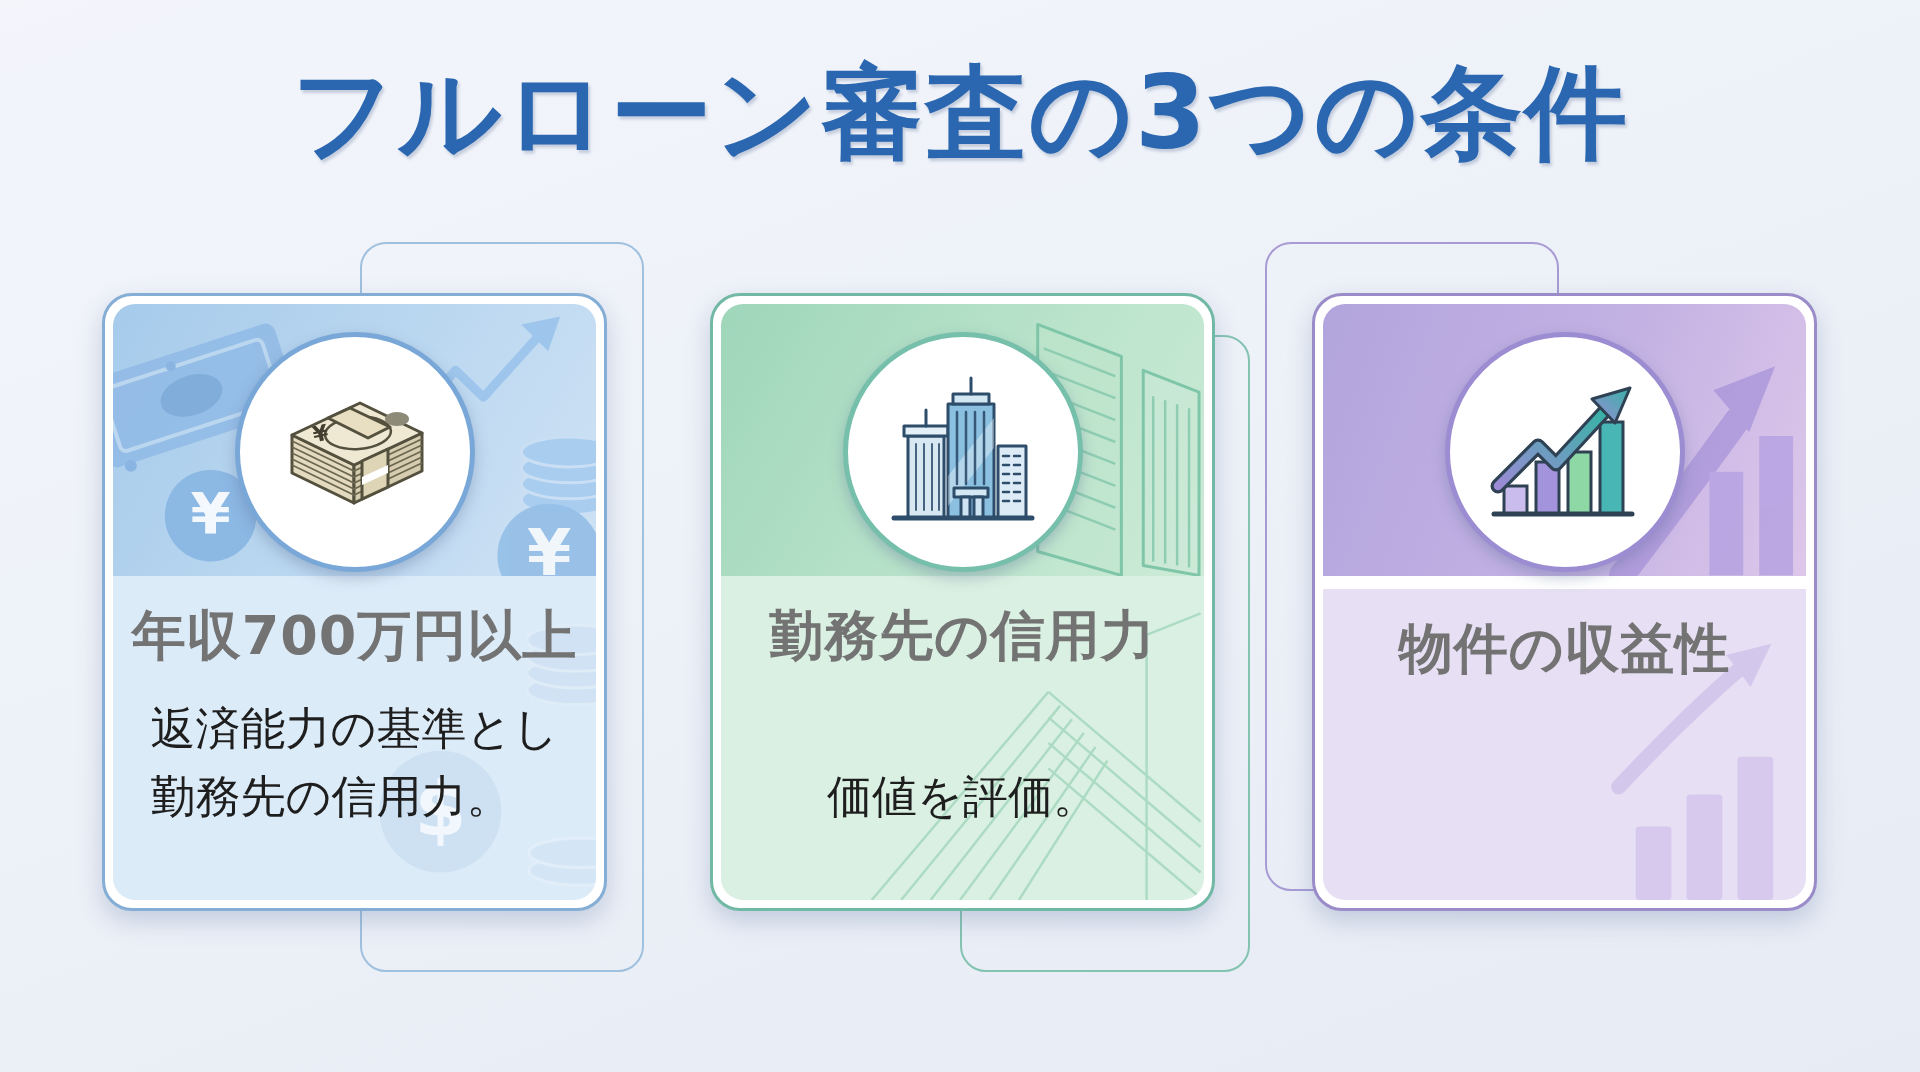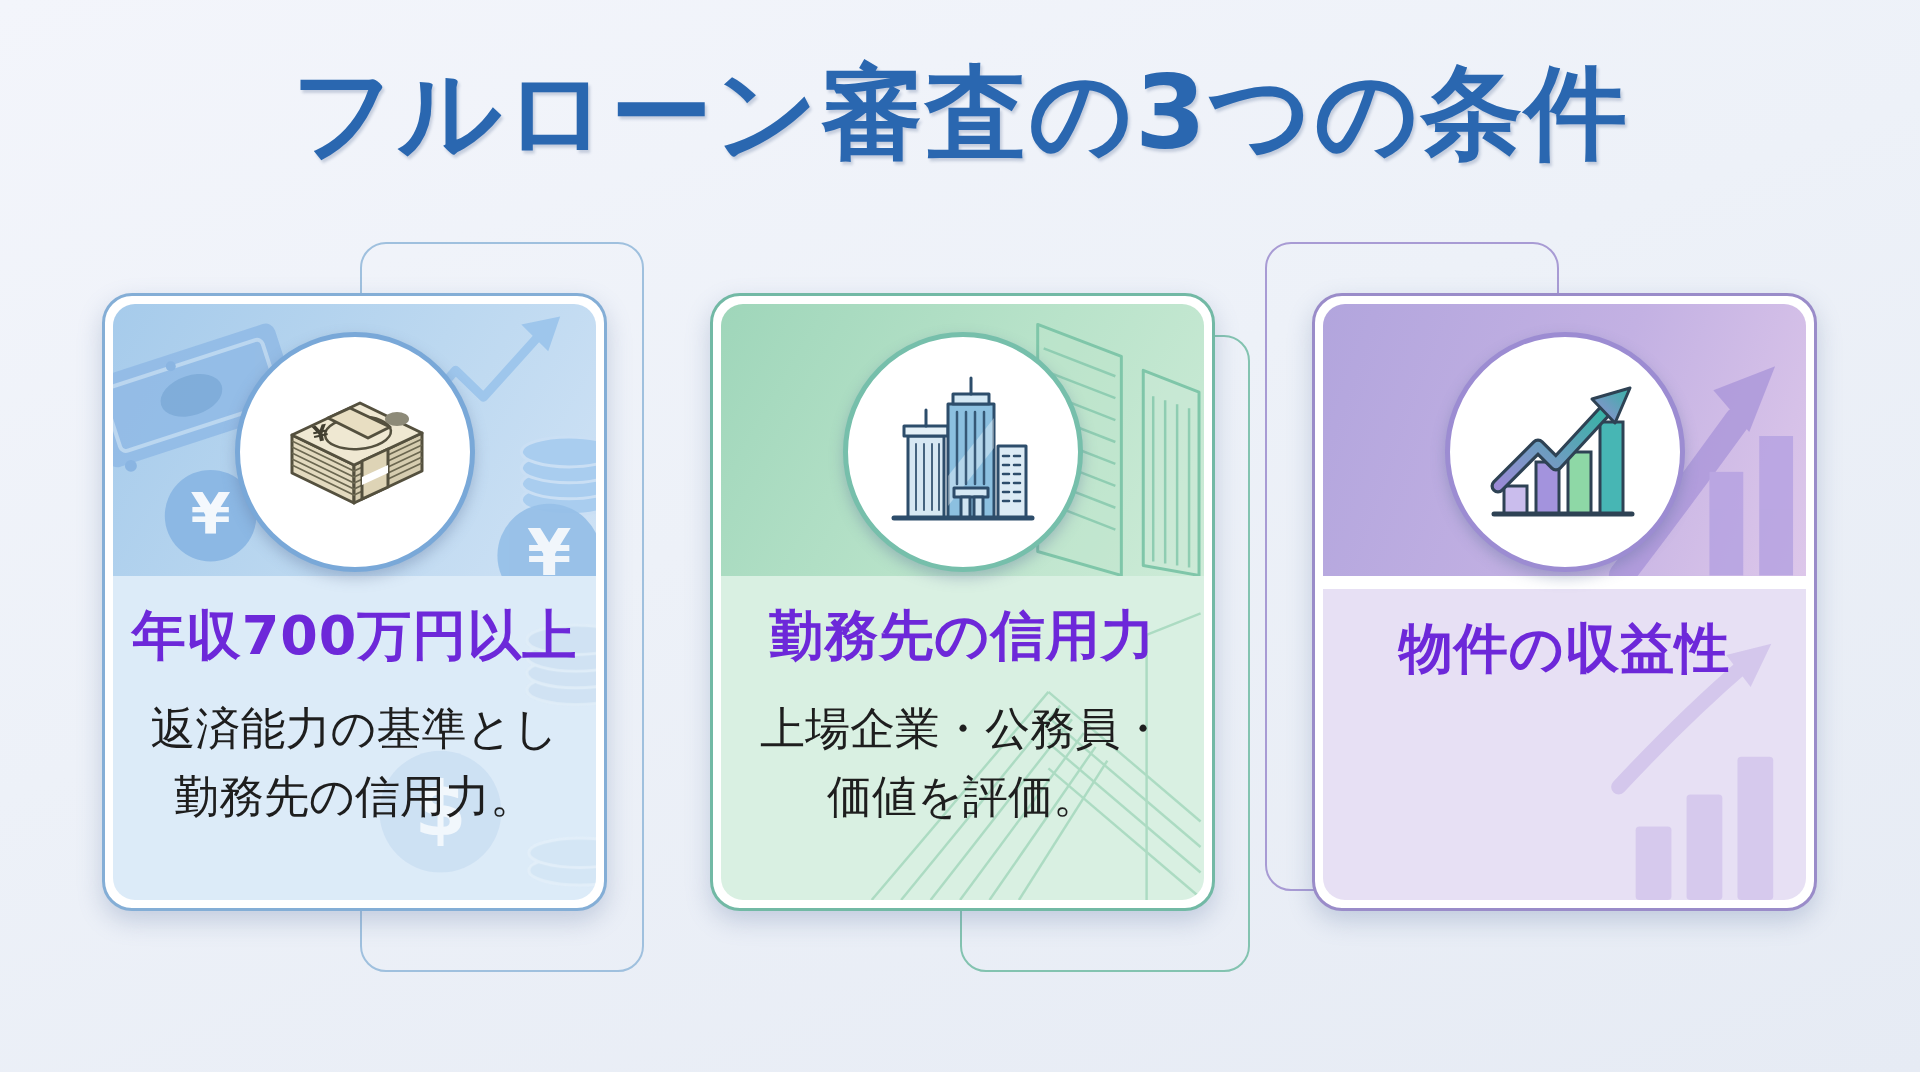--- a/index.html
+++ b/index.html
@@ -31,22 +31,22 @@
   .card-inner{position:relative;width:100%;height:100%;border-radius:22px;overflow:hidden;display:flex;flex-direction:column;}
   .card-top{position:relative;height:272px;overflow:hidden;}
   .c1 .card-top{background:linear-gradient(120deg,#a6cbeb 0%,#bcd8f0 55%,#cfe2f5 100%);}
   .c2 .card-top{background:linear-gradient(120deg,#9fd6ba 0%,#b9e3ca 55%,#cdebd7 100%);}
   .c3 .card-top{background:linear-gradient(110deg,#b2a5dd 0%,#c3b1e3 55%,#ddc7ea 100%);}
   .card-bottom{position:relative;flex:1;overflow:hidden;display:flex;flex-direction:column;align-items:center;padding-top:24px;}
   .c1 .card-bottom{background:#dcebf8;}
   .c2 .card-bottom{background:#d9f0e2;}
   .c3 .card-bottom{background:#e7e0f4;margin-top:13px;}
   .deco{position:absolute;left:0;top:0;width:100%;height:100%;display:block;}
-  .card-title{margin:0;font-size:54px;font-weight:800;color:#6d28d9;letter-spacing:1px;z-index:1;}
-  .card-desc{margin:22px 0 0 0;font-size:45px;font-weight:500;color:#1e1e1e;line-height:1.52;text-align:center;z-index:1;}
+  .card-title{margin:0;font-size:54px;font-weight:800;color:#737373;letter-spacing:1px;z-index:1;}
+  .card-desc{margin:22px 0 0 0;font-size:45px;font-weight:500;color:#1e1e1e;line-height:1.52;z-index:1;}
   .icon-circle{
     position:absolute;left:50%;transform:translateX(-50%);top:36px;
     width:240px;height:240px;border-radius:50%;background:#ffffff;box-sizing:border-box;
     display:flex;align-items:center;justify-content:center;
     box-shadow:0 6px 14px rgba(90,110,150,.35);z-index:3;
   }
   .c1 .icon-circle{border:5px solid #79a8d8;}
   .c2 .icon-circle{border:5px solid #76bfab;}
   .c3 .icon-circle{border:5px solid #9c8cd2;}
 </style>
@@ -175,21 +175,21 @@
             <path d="M390,188 L300,330"></path>
             <path d="M330,118 L485,250"></path>
             <path d="M330,144 L485,276"></path>
             <path d="M330,170 L485,302"></path>
             <path d="M330,196 L485,328"></path>
             <path d="M430,60 L485,38"></path>
             <path d="M430,60 L430,330"></path>
           </g>
         </svg>
         <h2 class="card-title">勤務先の信用力</h2>
-        <p class="card-desc"><span>上場企業・公務員・</span><br><span>価値を評価。</span></p>
+        <p class="card-desc"><br><span>価値を評価。</span></p>
       </div>
     </div>
     <div class="icon-circle">
       <svg width="170" height="160" viewBox="0 0 170 160" aria-hidden="true">
         <g stroke="#2d4d6b" stroke-width="3" stroke-linejoin="round" stroke-linecap="round">
           <rect x="30" y="64" width="36" height="82" fill="#d7e8f3"></rect>
           <rect x="26" y="54" width="44" height="10" fill="#e4f0f7"></rect>
           <line x1="48" y1="54" x2="48" y2="38"></line>
           <g stroke-width="2" opacity="0.85">
             <line x1="38" y1="72" x2="38" y2="138"></line>

